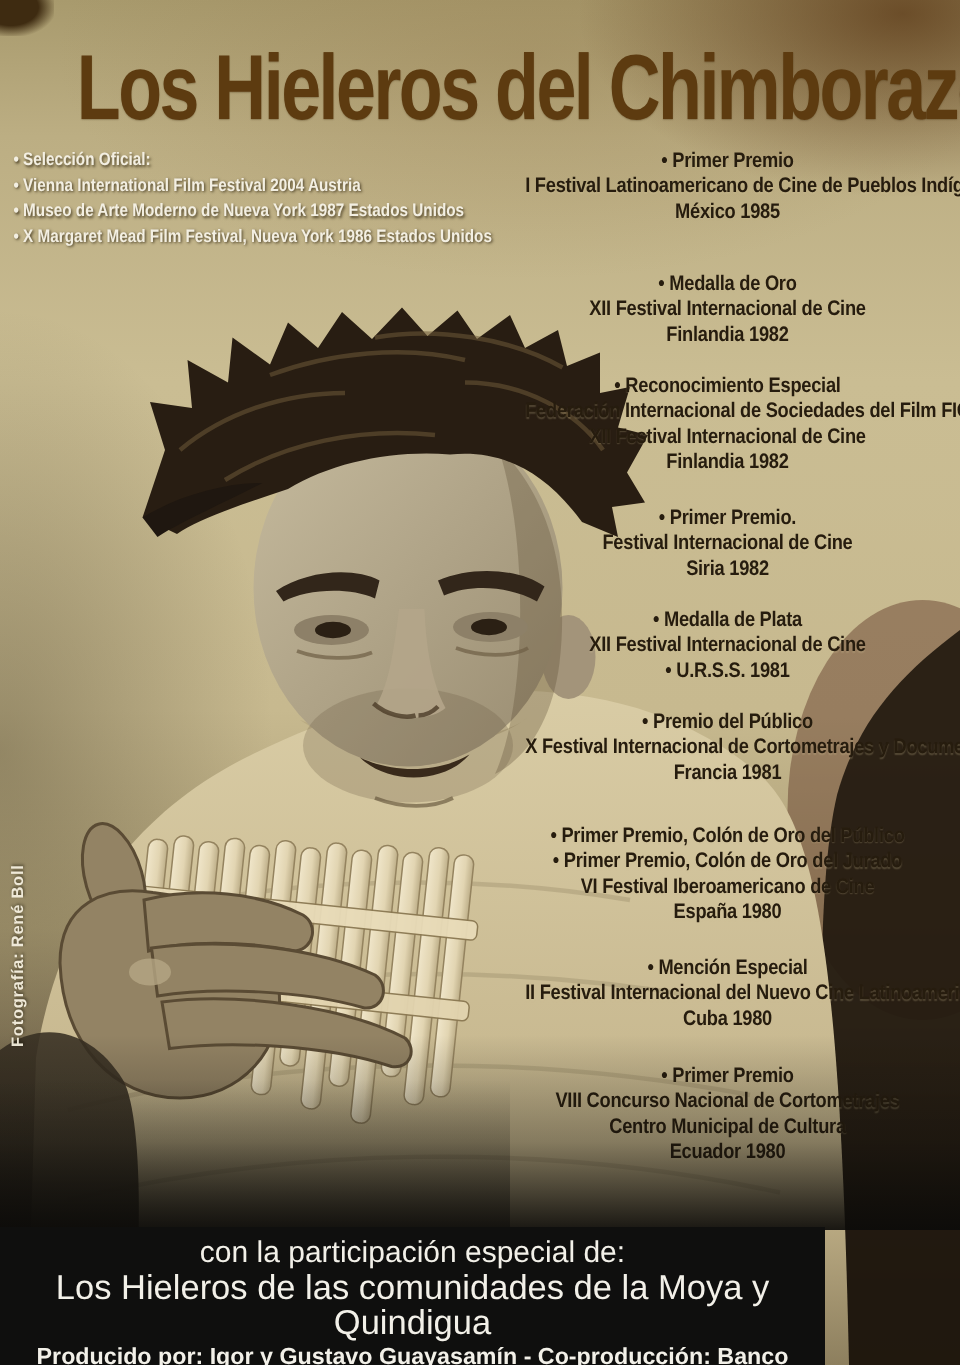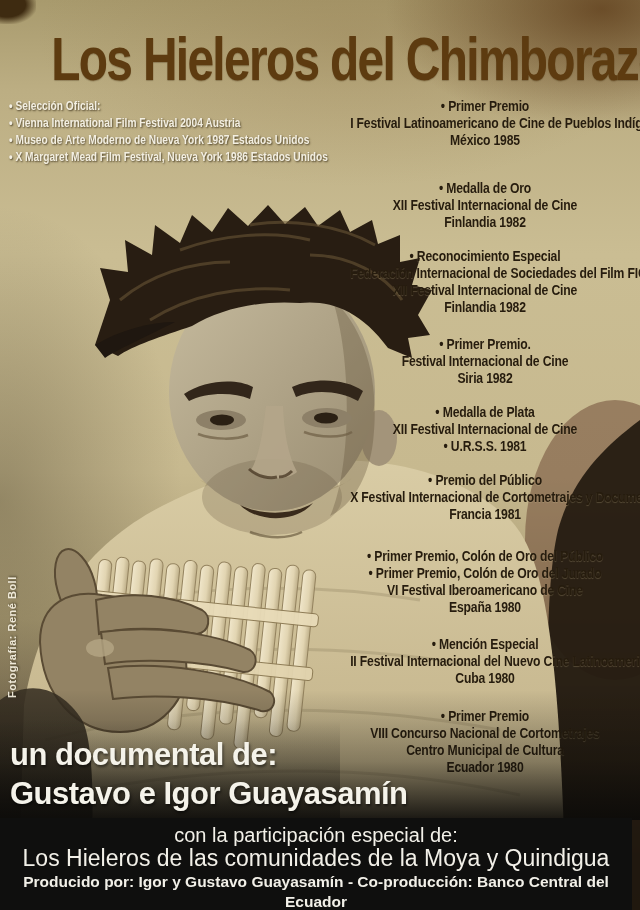--- a/index.html
+++ b/index.html
@@ -43,21 +43,21 @@
     transform:rotate(-90deg); font-size:11px; font-weight:bold; color:#efe9d8;
     letter-spacing:.5px; white-space:nowrap; text-shadow:1px 1px 2px rgba(30,25,10,.6); }
 
   .documentary{ position:absolute; left:10px; top:735px; }
   .doc-line{ font-size:31px; line-height:39px; font-weight:bold; color:#f5f3ea;
     letter-spacing:-.5px; white-space:nowrap; text-shadow:1px 2px 3px rgba(0,0,0,.55); }
 
   .fade-bottom{ position:absolute; left:0; top:690px; width:640px; height:130px;
     background:linear-gradient(180deg, rgba(14,13,10,0) 0%, rgba(14,13,10,.35) 55%, rgba(12,11,9,.92) 100%); }
 
-  .footer-band{ position:absolute; left:0; top:818px; width:632px; height:92px;
+  .footer-band{ position:absolute; left:0; top:818px; width:550px; height:92px;
     background:#0f0f0e; text-align:center; color:#f2f0e8; }
   .foot-participation{ margin-top:5px; font-size:20px; line-height:24px; }
   .foot-participants{ font-size:23px; line-height:23px; }
   .foot-produced{ font-size:15.5px; line-height:20px; font-weight:bold; margin-top:2px; }
 </style>
 </head>
 <body>
 
 <div class="poster">
 
@@ -219,24 +219,20 @@
       <div class="award-line">VIII Concurso Nacional de Cortometrajes</div>
       <div class="award-line">Centro Municipal de Cultura</div>
       <div class="award-line">Ecuador 1980</div>
     </div>
   </div>
 
   <div class="photo-credit">Fotografía: René Boll</div>
 
   <div class="fade-bottom"></div>
 
-  <div class="documentary">
-    <div class="doc-line">un documental de:</div>
-    <div class="doc-line">Gustavo e Igor Guayasamín</div>
-  </div>
 
   <div class="footer-band">
     <div class="foot-participation">con la participación especial de:</div>
     <div class="foot-participants">Los Hieleros de las comunidades de la Moya y Quindigua</div>
     <div class="foot-produced">Producido por: Igor y Gustavo Guayasamín - Co-producción: Banco Central del Ecuador</div>
 
   </div>
 
 </div>
 

